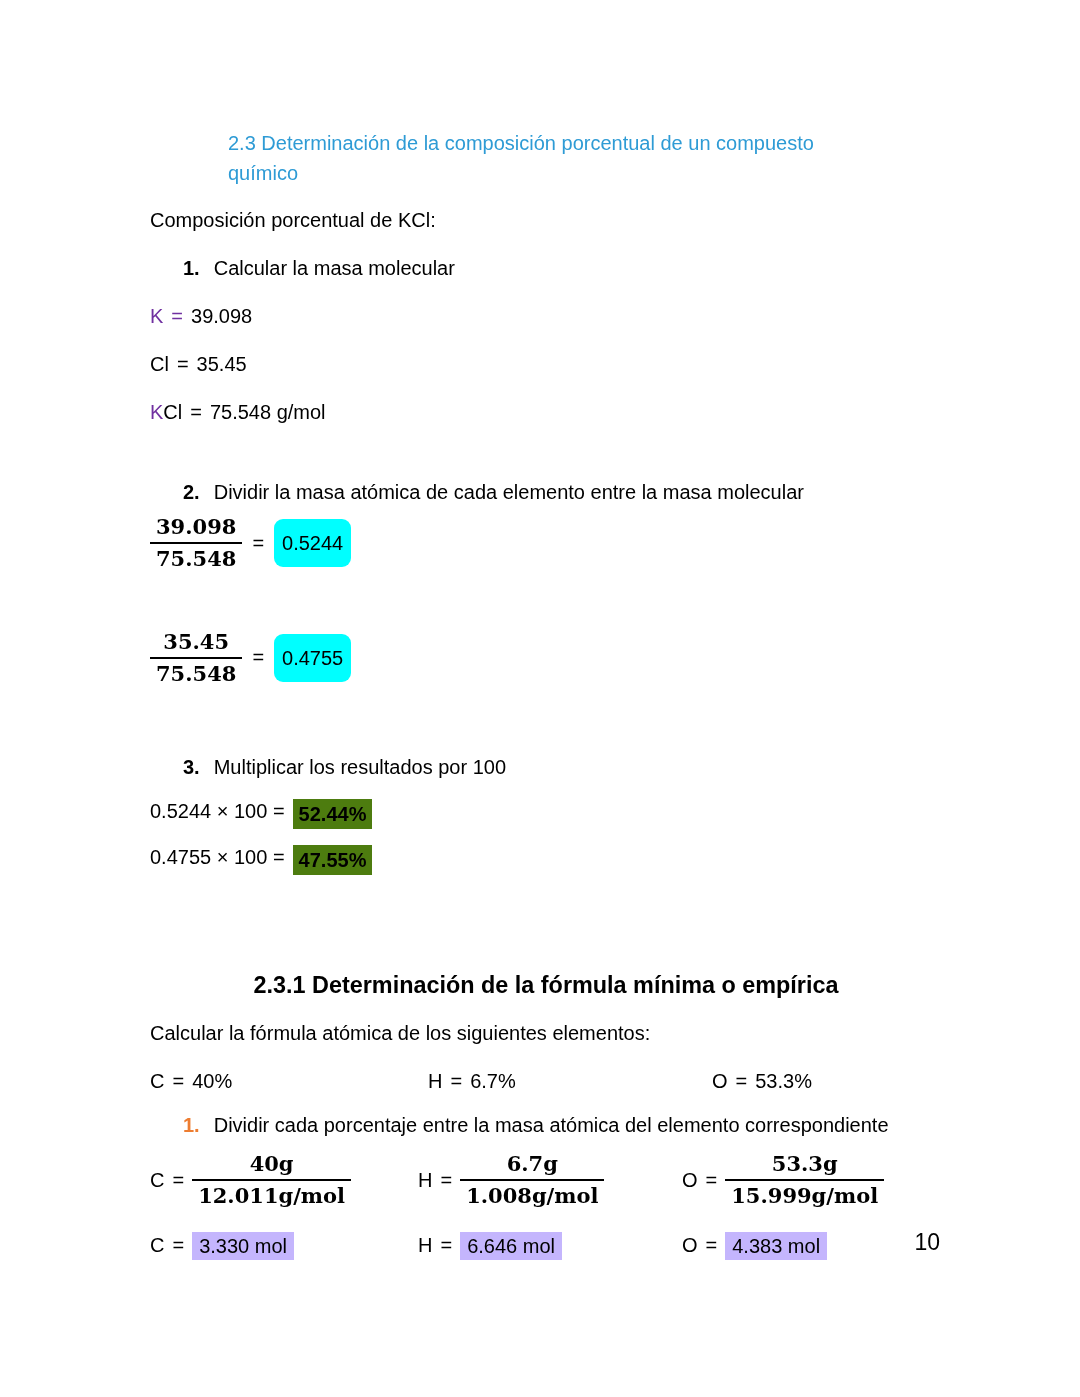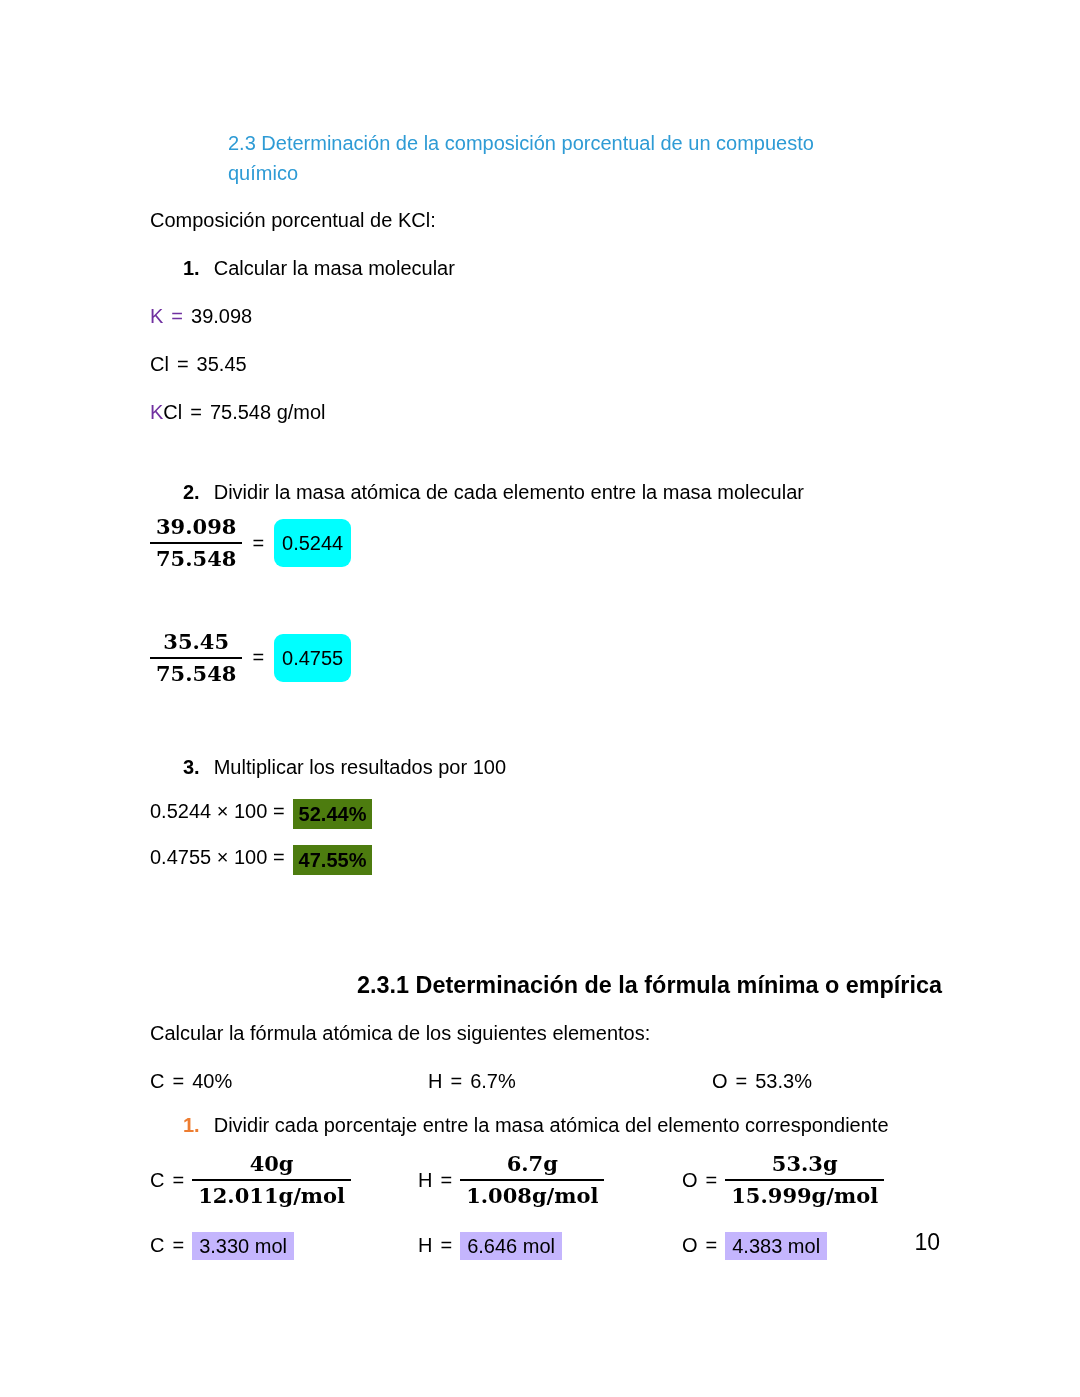--- a/index.html
+++ b/index.html
@@ -37,21 +37,21 @@
   .frac-row-1 { margin-top: 10px; margin-bottom: 56px; }
   .frac-row-2 { margin-bottom: 68px; }
   .cyan-box { background: #00FFFF; padding: 12px 8px; line-height: 1.2; border-radius: 9px; }
   .cyan-inline { background: #4d7c0f; font-weight: bold; padding: 3px 6px; }
 
   .mass-kcl { margin-bottom: 56px; }
   .step-2 { margin-bottom: 0; }
   .step-3 { margin-bottom: 20px; }
   .mult-line { display: flex; gap: 8px; margin-bottom: 16px; line-height: 1.2; }
 
-  .sub-title { font-weight: bold; text-align: right; margin: 96px 0 22px 0; line-height: 1.2; }
+  .sub-title { font-weight: bold; text-align: center; margin: 96px 0 22px 0; line-height: 1.2; }
 
   .grid-percents { display: grid; grid-template-columns: 278px 284px 1fr; margin-bottom: 20px; line-height: 1.2; }
   .grid-three { display: grid; grid-template-columns: 268px 264px 1fr; align-items: center; margin-bottom: 22px; }
   .cell { display: flex; gap: 8px; align-items: center; }
   .cell-baseline { display: flex; gap: 8px; align-items: baseline; }
   .gray-box { background: #c4b5fd; padding: 2px 7px; line-height: 1.2; }
 
   .step-bottom { margin-bottom: 14px; }
   .page-number { position: absolute; right: 152px; bottom: 62px; font-size: 23px; }
 </style>

